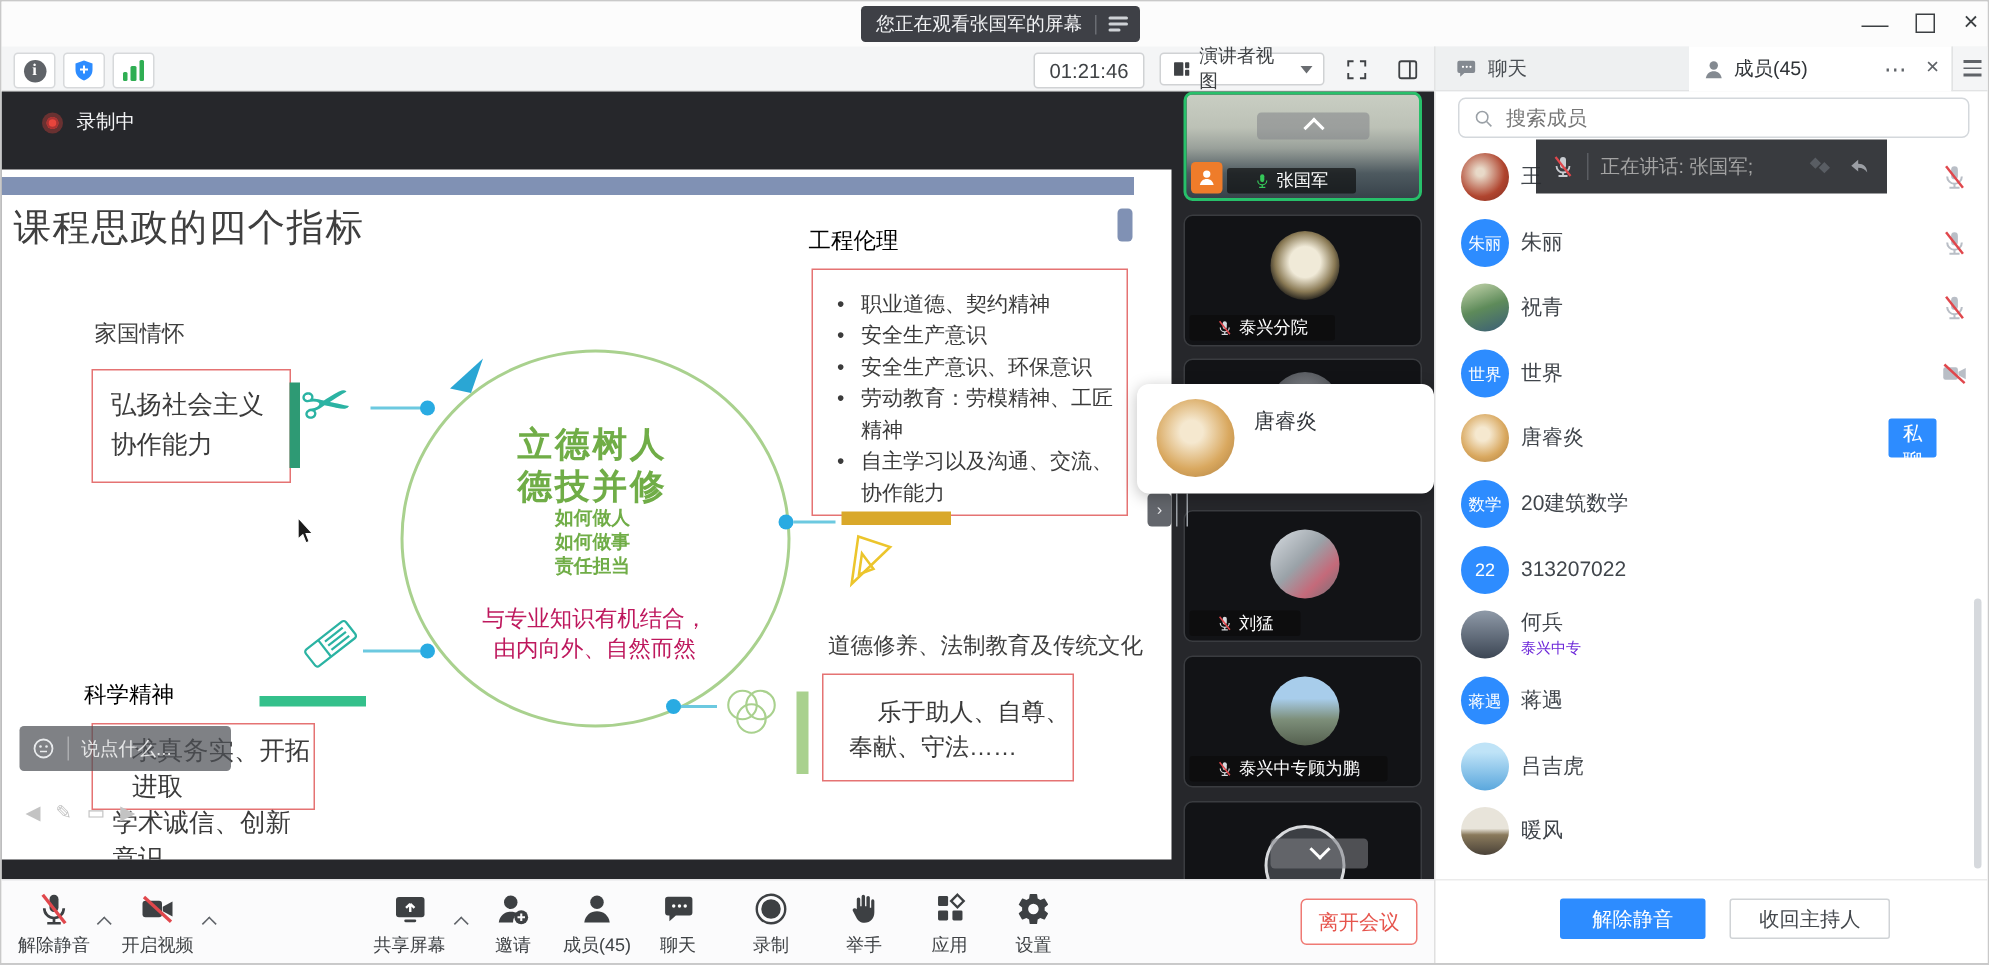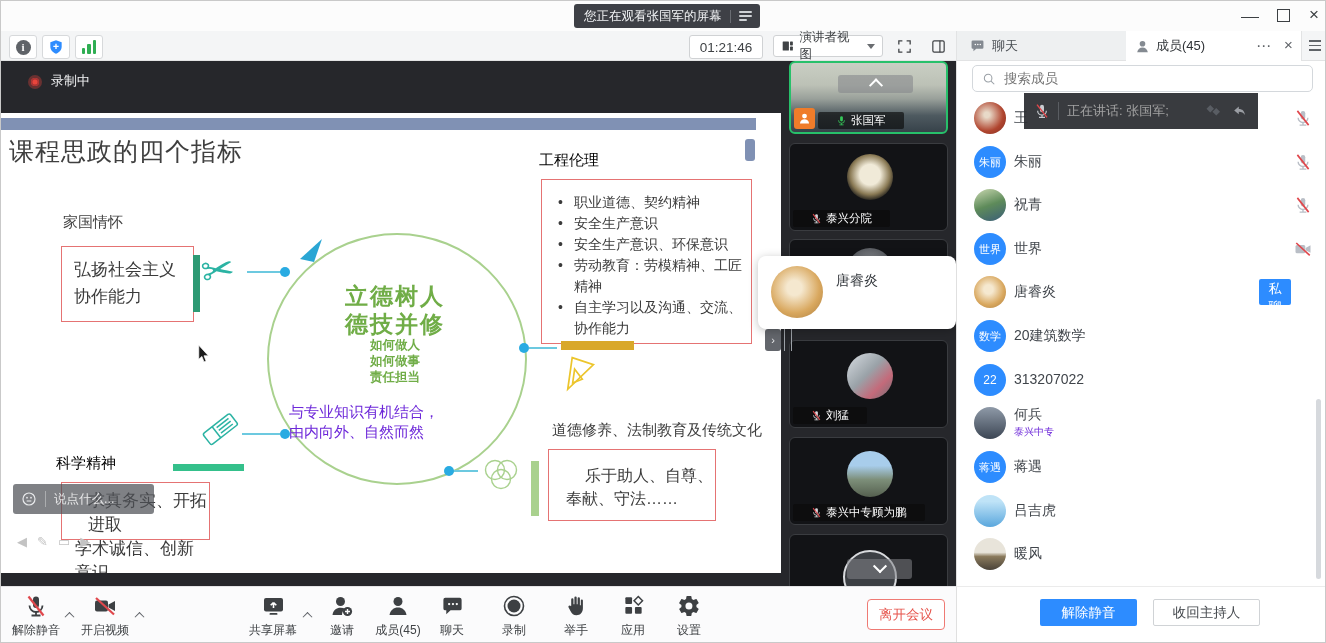--- a/index.html
+++ b/index.html
@@ -42,21 +42,21 @@
   .bluetab{position:absolute;left:744px;top:26px;width:10px;height:22px;background:#8091b4;border-radius:3px;}
   .s-title{position:absolute;left:8px;top:22px;font-size:25px;color:#3f3f3f;letter-spacing:1px;}
   .s-label{position:absolute;font-size:15px;color:#3f3f3f;}
   .s-green{color:#000000;}
   .redbox{position:absolute;border:1.6px solid #e57373;box-sizing:border-box;background:transparent;color:#3b3b3b;}
   .circle{position:absolute;left:266px;top:120px;width:256px;height:248px;border:2px solid #a9d18e;border-radius:50%;}
   .bdot{position:absolute;width:10px;height:10px;border-radius:50%;background:#29abe2;}
   .tline{position:absolute;height:2px;background:#6cc9e0;}
   .g-big{position:absolute;left:299px;width:190px;font-size:23px;font-weight:bold;color:#70ad47;text-align:center;letter-spacing:2px;}
   .g-sub{position:absolute;left:334px;width:120px;font-size:12.5px;font-weight:bold;color:#70ad47;text-align:center;}
-  .note{position:absolute;left:288px;width:215px;font-size:15px;color:#6d28d9;}
+  .note{position:absolute;left:288px;width:215px;font-size:15px;color:#be185d;text-align:center;}
   .ebullets{margin:0;padding:12px 8px 0 10px;list-style:none;font-size:14px;line-height:21px;color:#3b3b3b;}
   .ebullets li{position:relative;padding-left:22px;}
   .ebullets li:before{content:"•";position:absolute;left:6px;}
   .ybar{position:absolute;left:560px;top:228px;width:73px;height:9px;background:#d9a82a;}
   .gvbar1{position:absolute;left:192px;top:142px;width:7px;height:57px;background:#2e9a74;}
   .gvbar2{position:absolute;left:530px;top:348px;width:8px;height:55px;background:#a9d18e;}
   .gbar3{position:absolute;left:172px;top:351px;width:71px;height:7px;background:#34c08b;}
   .scissors{position:absolute;left:200px;top:134px;font-size:40px;color:#2bb3a3;transform:rotate(-10deg);}
   .navicons{position:absolute;left:16px;top:421px;display:flex;gap:10px;color:#c3c3c3;font-size:13px;}
   .chatov{position:absolute;left:12px;top:371px;width:141px;height:30px;background:rgba(78,80,86,.72);border-radius:3px;display:flex;align-items:center;padding:0 8px;box-sizing:border-box;gap:8px;z-index:6;}

